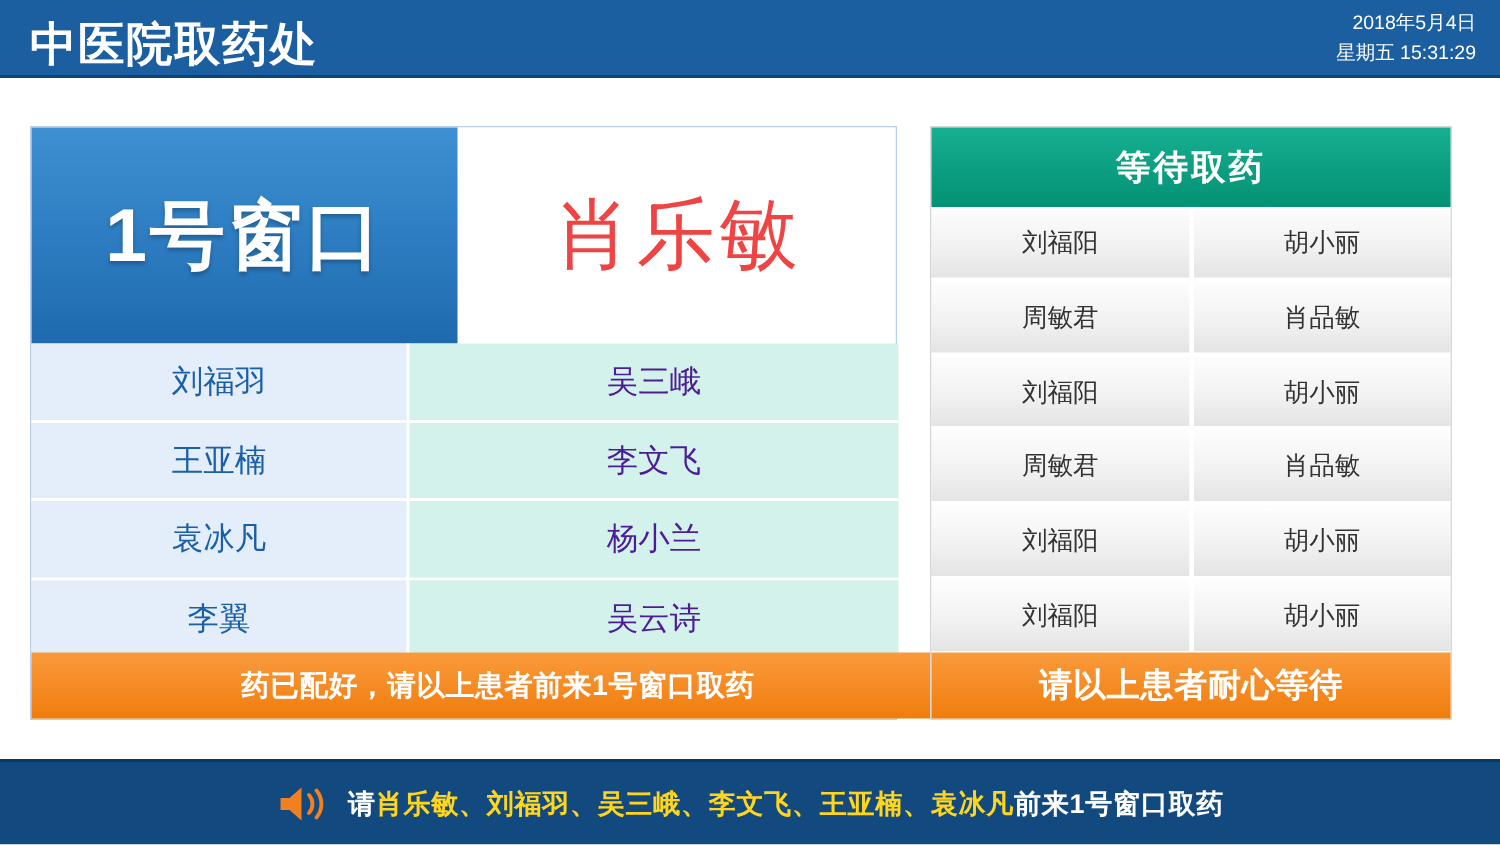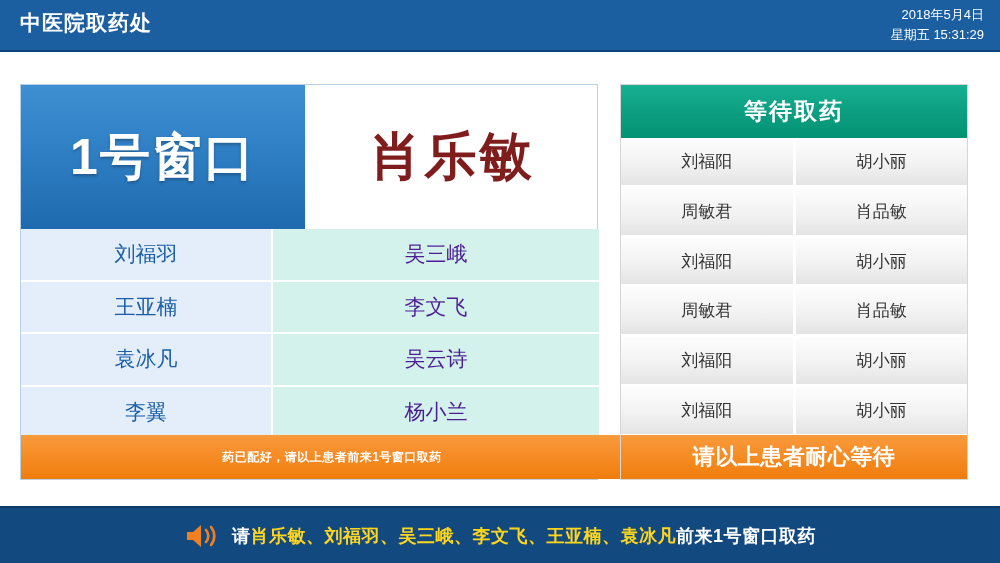--- a/index.html
+++ b/index.html
@@ -12,21 +12,21 @@
   #app { position: relative; width: 1000px; height: 563px; background: #fff; }
 
   
   .topbar {
     position: absolute; left: 0; top: 0; width: 1000px; height: 52px;
     background: #1b5fa0;
     border-bottom: 2px solid #0f4276;
   }
   .topbar-title {
     position: absolute; left: 20px; top: 9px;
-    color: #ffffff; font-size: 21px; font-weight: bold; letter-spacing: 1px;
+    color: #ffffff; font-size: 31px; font-weight: bold; letter-spacing: 1px;
   }
   .topbar-date {
     position: absolute; right: 16px; top: 5px;
     text-align: right; color: #ffffff; font-size: 13px; line-height: 20px;
   }
   .topbar-date div { white-space: nowrap; }
 
   
   .panel-left {
     position: absolute; left: 20px; top: 84px; width: 578px; height: 396px;
@@ -38,21 +38,21 @@
     background: linear-gradient(180deg, #3e90d2 0%, #2f7fc4 45%, #1f6aae 100%);
     display: flex; align-items: center; justify-content: center;
   }
   .win-label {
     color: #ffffff; font-size: 50px; font-weight: bold; letter-spacing: 2px;
     text-shadow: 0 2px 3px rgba(0,0,0,.25);
   }
   .serving-name {
     position: absolute; left: 284px; top: 0; width: 294px; height: 144px;
     display: flex; align-items: center; justify-content: center;
-    color: #7f1d1d; font-size: 52px; font-weight: bold; letter-spacing: 3px;
+    color: #ef4444; font-size: 52px; font-weight: normal; letter-spacing: 3px;
   }
 
   .left-grid {
     position: absolute; left: 0; top: 144px; width: 578px; height: 208px;
     display: flex;
   }
   .col { display: flex; flex-direction: column; height: 100%; }
   .col-a { width: 250px; }
   .col-b { width: 328px; }
   .cell {
@@ -60,21 +60,21 @@
     font-size: 21px; border-bottom: 2px solid #ffffff;
   }
   .cell:last-child { border-bottom: none; }
   .col-a .cell { background: #e4eefa; color: #1a5fa8; }
   .col-b .cell { background: #d4f2ec; color: #4c1d95; border-left: 2px solid #ffffff; }
 
   .banner {
     position: absolute; left: 0; bottom: 0; width: 622px; height: 44px;
     background: linear-gradient(180deg, #f99a3c 0%, #f58a22 55%, #ef7d0c 100%);
     display: flex; align-items: center; justify-content: center;
-    color: #ffffff; font-size: 12px; font-weight: bold; letter-spacing: .5px;
+    color: #ffffff; font-size: 19px; font-weight: bold; letter-spacing: .5px;
   }
 
   
   .panel-right {
     position: absolute; left: 620px; top: 84px; width: 348px; height: 396px;
     background: #ffffff; border: 1px solid #d6d6d6;
   }
   .wait-head {
     height: 53px; width: 100%;
     background: linear-gradient(180deg, #17b092 0%, #0c9d80 55%, #049274 100%);
@@ -138,22 +138,22 @@
     <div class="left-grid">
       <div class="col col-a">
         <div class="cell">刘福羽</div>
         <div class="cell">王亚楠</div>
         <div class="cell">袁冰凡</div>
         <div class="cell">李翼</div>
       </div>
       <div class="col col-b">
         <div class="cell">吴三峨</div>
         <div class="cell">李文飞</div>
+        <div class="cell">杨小兰</div>
         <div class="cell">吴云诗</div>
-        <div class="cell">杨小兰</div>
       </div>
     </div>
 
     <div class="banner">药已配好，请以上患者前来1号窗口取药</div>
   </div>
 
   <div class="panel-right">
     <div class="wait-head">等待取药</div>
 
     <div class="wait-rows">

